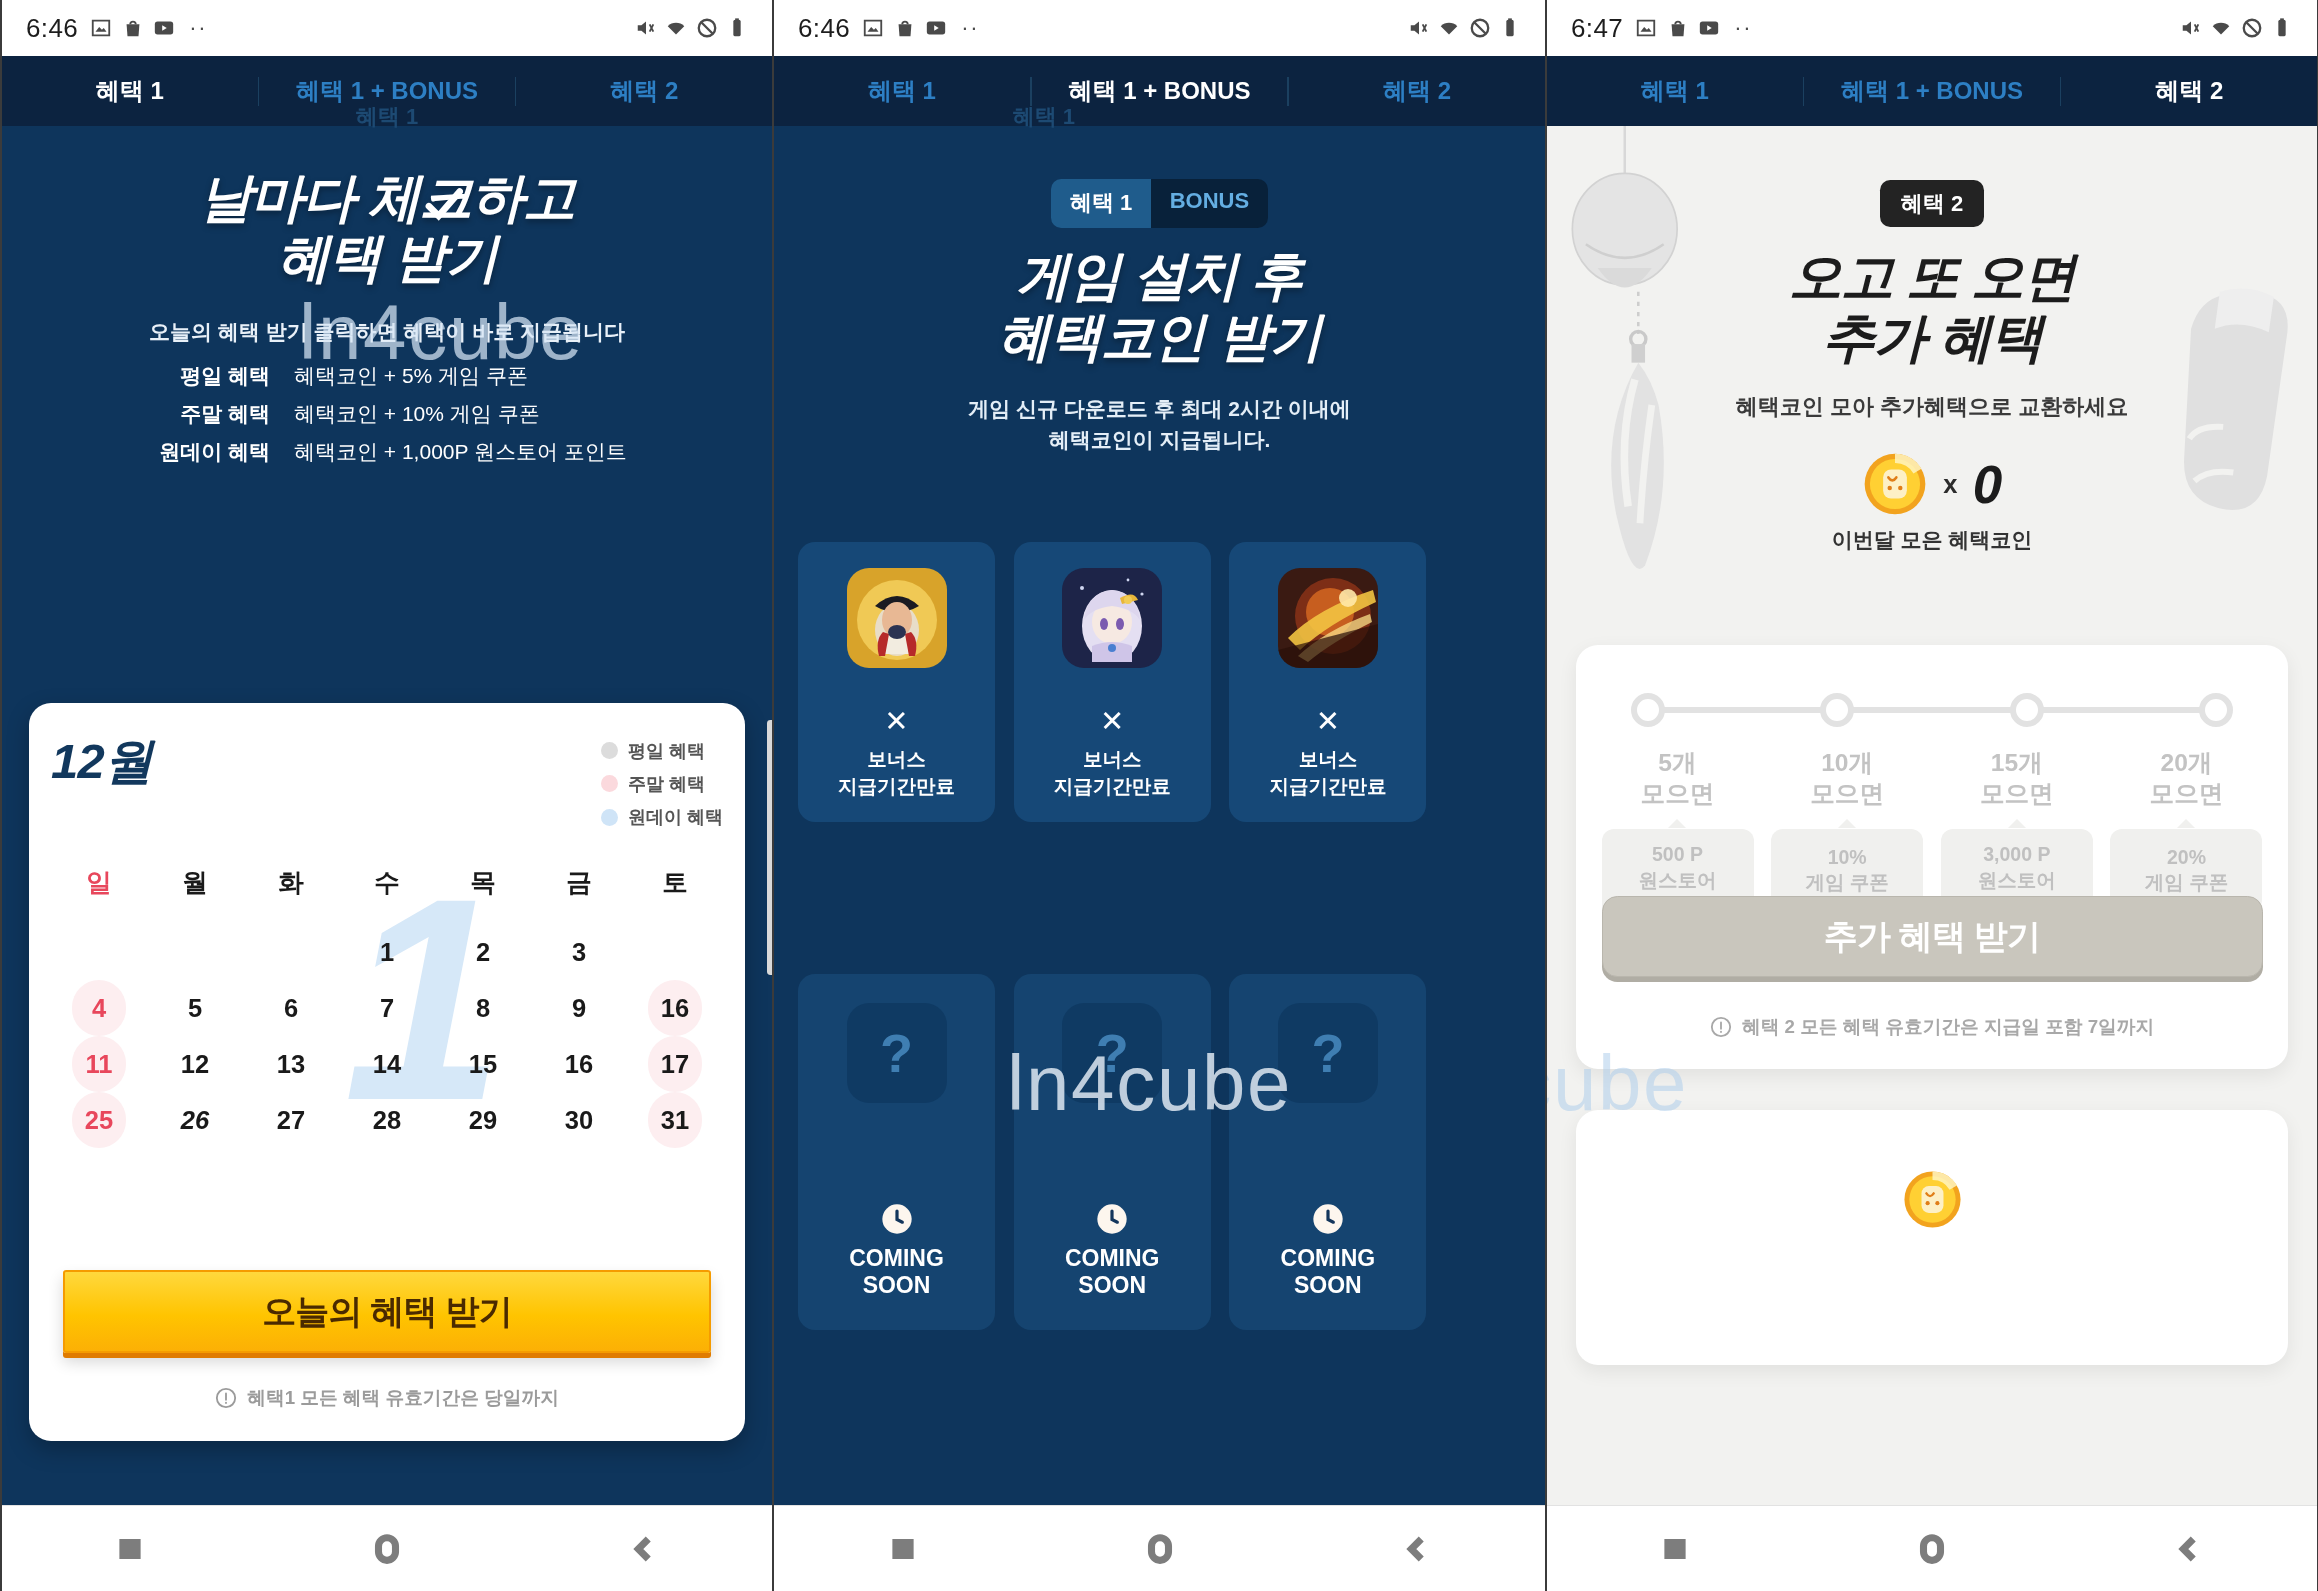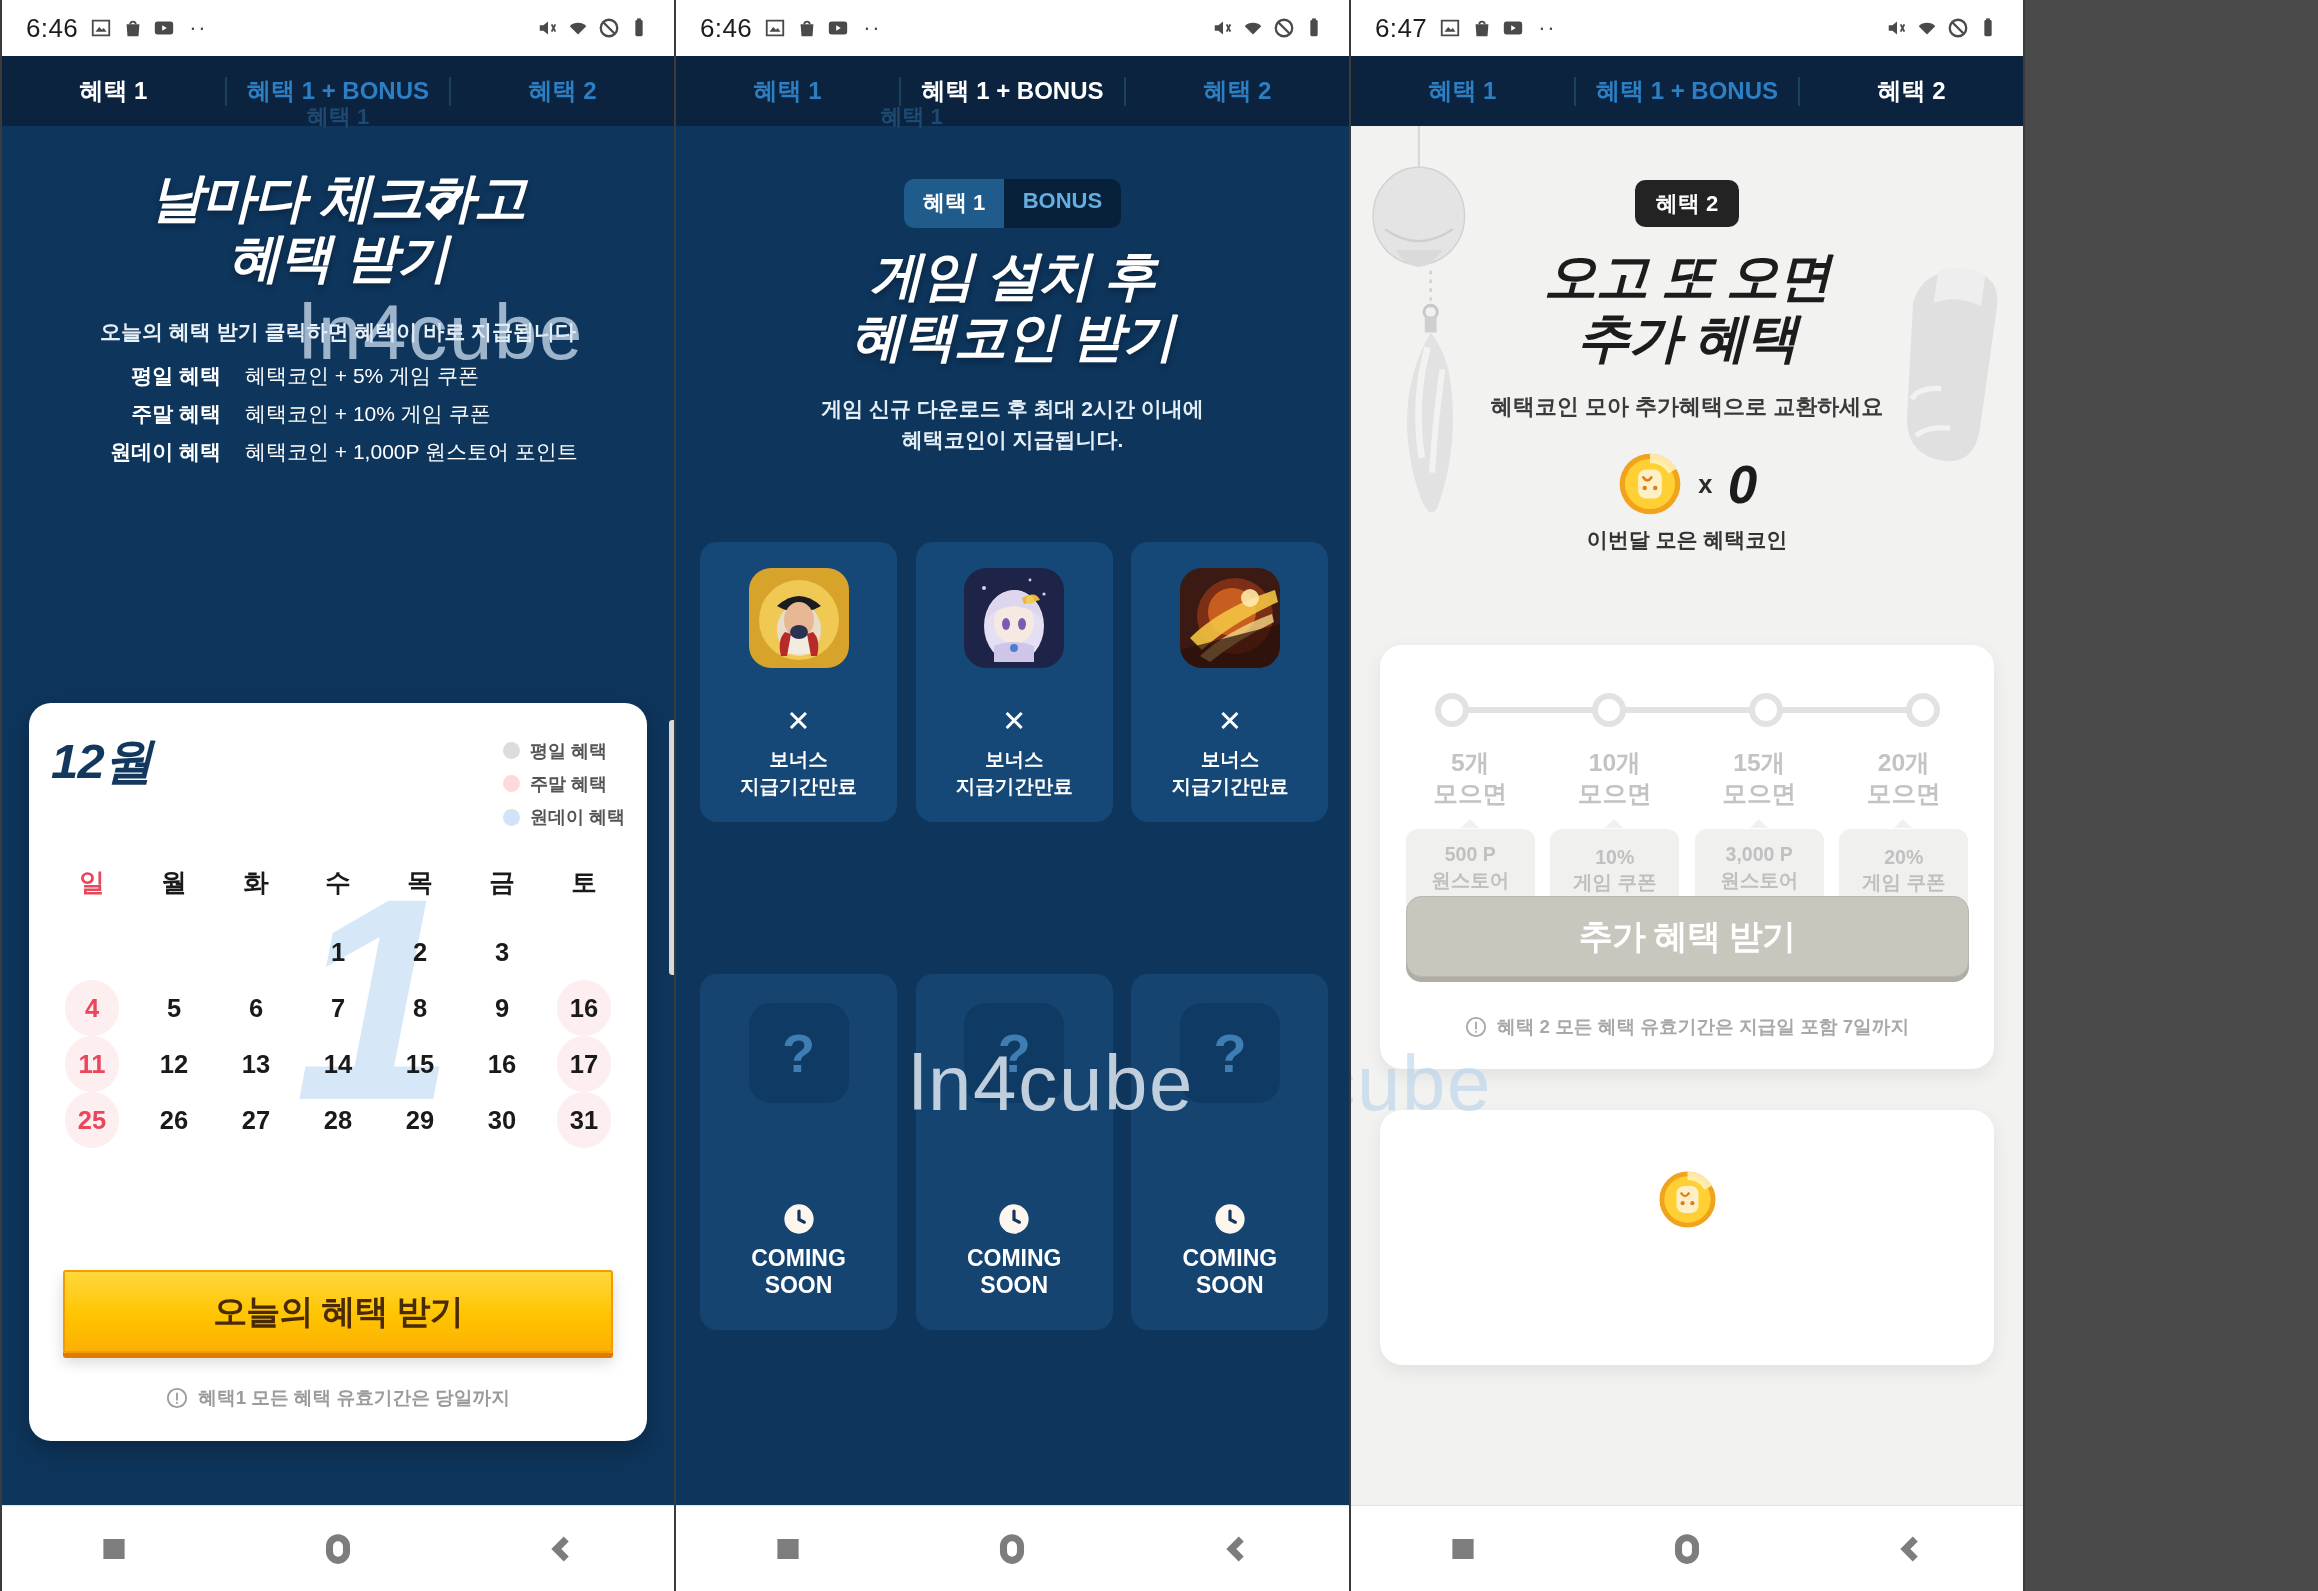--- a/index.html
+++ b/index.html
@@ -5,21 +5,21 @@
   * { box-sizing: border-box; margin: 0; padding: 0; }
   html, body {
     width: 2319px; height: 1592px;
     background: #4a4a4a;
     font-family: "Liberation Sans", "DejaVu Sans", sans-serif;
     overflow: hidden;
   }
   .screens { display: flex; width: 2319px; height: 1592px; gap: 0; }
   .phone {
     position: relative;
-    width: 675px; height: 1592px;
+    width: 773px; height: 1592px;
     background: #0ea5e9;
     overflow: hidden;
     border-left: 1.7px solid #3b3b3b;
     border-right: 1.7px solid #3b3b3b;
   }
   .phone:first-child { border-left: 2.5px solid #3b3b3b; }
   .phone:last-child { border-right: 2.5px solid #3b3b3b; }
 
   
   .statusbar {
@@ -376,21 +376,21 @@
                   <td class="sun"><span class="col-pink" style="left: 50%; margin-left: -27px;"></span><span style="position: relative; z-index: 2;">11</span></td>
                   <td><span style="position: relative; z-index: 2;">12</span></td>
                   <td><span style="position: relative; z-index: 2;">13</span></td>
                   <td><span style="position: relative; z-index: 2;">14</span></td>
                   <td><span style="position: relative; z-index: 2;">15</span></td>
                   <td><span style="position: relative; z-index: 2;">16</span></td>
                   <td><span class="col-pink" style="left: 50%; margin-left: -27px;"></span><span style="position: relative; z-index: 2;">17</span></td>
                 </tr>
                 <tr>
                   <td class="sun"><span class="col-pink" style="left: 50%; margin-left: -27px;"></span><span style="position: relative; z-index: 2;">25</span></td>
-                  <td><span style="position: relative; z-index: 2;">26</span></td>
+                  <td><span style="position: relative; z-index: 2; font-style: italic;">26</span></td>
                   <td><span style="position: relative; z-index: 2;">27</span></td>
                   <td><span style="position: relative; z-index: 2;">28</span></td>
                   <td><span style="position: relative; z-index: 2;">29</span></td>
                   <td><span style="position: relative; z-index: 2;">30</span></td>
                   <td><span class="col-pink" style="left: 50%; margin-left: -27px;"></span><span style="position: relative; z-index: 2;">31</span></td>
                 </tr>
               </tbody>
           </table>
         </div>
 

